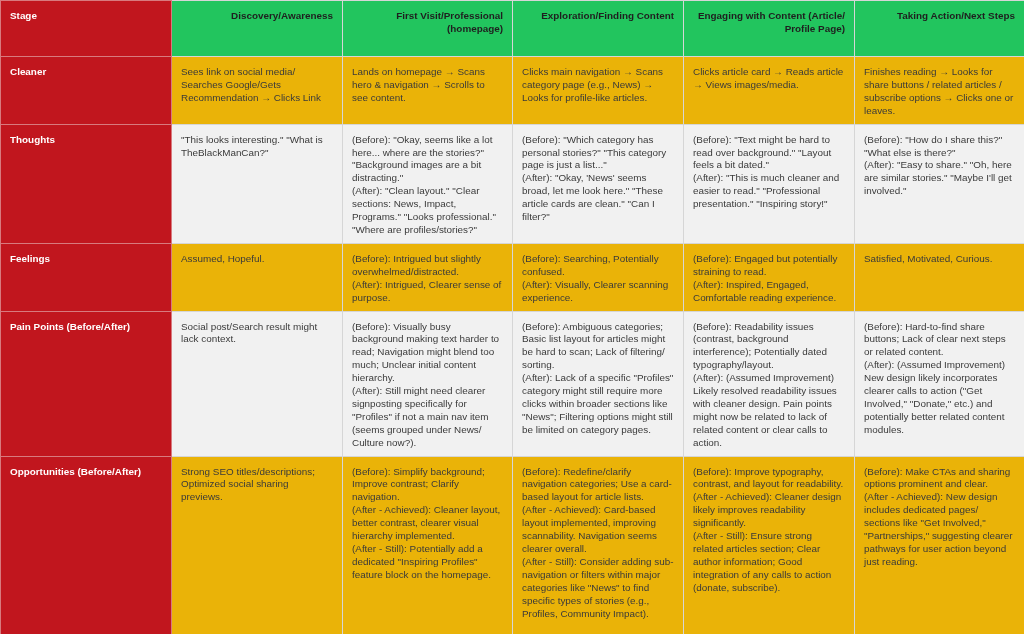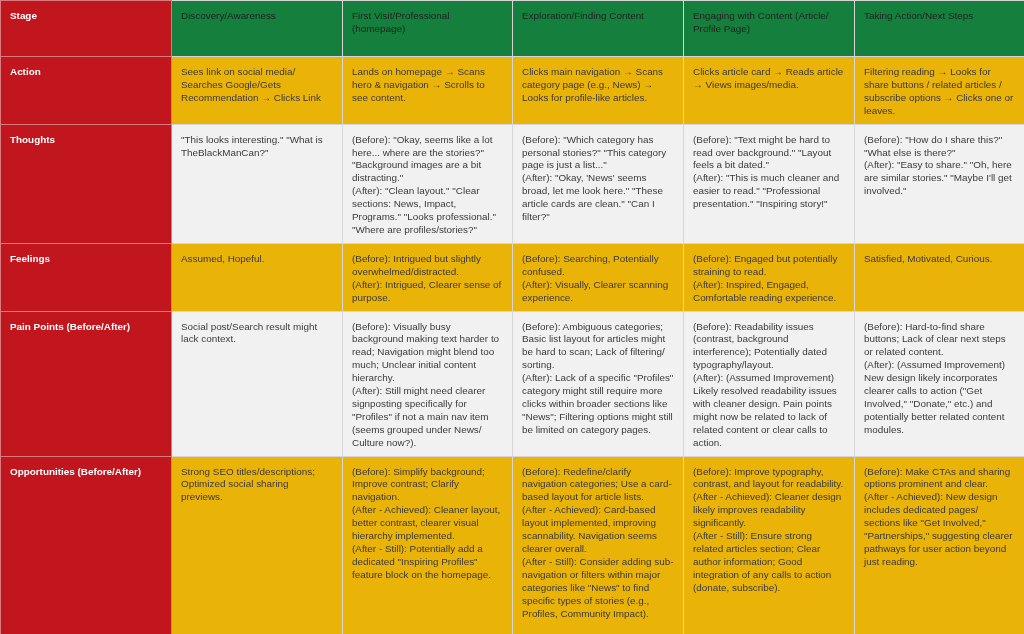--- a/index.html
+++ b/index.html
@@ -21,21 +21,21 @@
     vertical-align: top;
     text-align: left;
     padding: 9px 9px 6px 9px;
     font-size: 9.9px;
     line-height: 12.9px;
     color: #3a3a3a;
     font-weight: normal;
     white-space: pre-line;
     word-wrap: break-word;
   }
-  table.journey th.head { background: #15803d; color: #1f1f1f; font-weight: normal; }
+  table.journey th.head { background: #22c55e; color: #1f1f1f; font-weight: bold; text-align: right; }
   table.journey .stage { background: #c1161e; color: #ffffff; font-weight: bold; border-color: #d87a7e; }
   tr.r-white td.cell { background: #eab308; }
   tr.r-grey td.cell { background: #f1f1f1; }
   tr.row-header { height: 56px; }
   tr.row-action { height: 67px; }
   tr.row-thoughts { height: 118px; }
   tr.row-feelings { height: 67px; }
   tr.row-pain { height: 144px; }
   tr.row-opps { height: 196px; }
 </style>
@@ -54,26 +54,26 @@
   <tbody>
       <tr class="row-header">
     <th class="stage">Stage</th>
     <th class="head">Discovery/Awareness</th>
     <th class="head">First Visit/Professional (homepage)</th>
     <th class="head">Exploration/Finding Content</th>
     <th class="head">Engaging with Content (Article/ Profile Page)</th>
     <th class="head">Taking Action/Next Steps</th>
   </tr>
   <tr class="row-action r-white">
-    <td class="stage">Action</td>
+    <td class="stage">Cleaner</td>
     <td class="cell">Sees link on social media/ Searches Google/Gets Recommendation → Clicks Link</td>
     <td class="cell">Lands on homepage → Scans hero &amp; navigation → Scrolls to see content.</td>
     <td class="cell">Clicks main navigation → Scans category page (e.g., News) → Looks for profile-like articles.</td>
     <td class="cell">Clicks article card → Reads article → Views images/media.</td>
-    <td class="cell">Filtering reading → Looks for share buttons / related articles / subscribe options → Clicks one or leaves.</td>
+    <td class="cell">Finishes reading → Looks for share buttons / related articles / subscribe options → Clicks one or leaves.</td>
   </tr>
   <tr class="row-thoughts r-grey">
     <td class="stage">Thoughts</td>
     <td class="cell">"This looks interesting." "What is TheBlackManCan?"</td>
     <td class="cell">(Before): "Okay, seems like a lot here... where are the stories?" "Background images are a bit distracting."
 (After): "Clean layout." "Clear sections: News, Impact, Programs." "Looks professional." "Where are profiles/stories?"</td>
     <td class="cell">(Before): "Which category has personal stories?" "This category page is just a list..."
 (After): "Okay, 'News' seems broad, let me look here." "These article cards are clean." "Can I filter?"</td>
     <td class="cell">(Before): "Text might be hard to read over background." "Layout feels a bit dated."
 (After): "This is much cleaner and easier to read." "Professional presentation." "Inspiring story!"</td>

